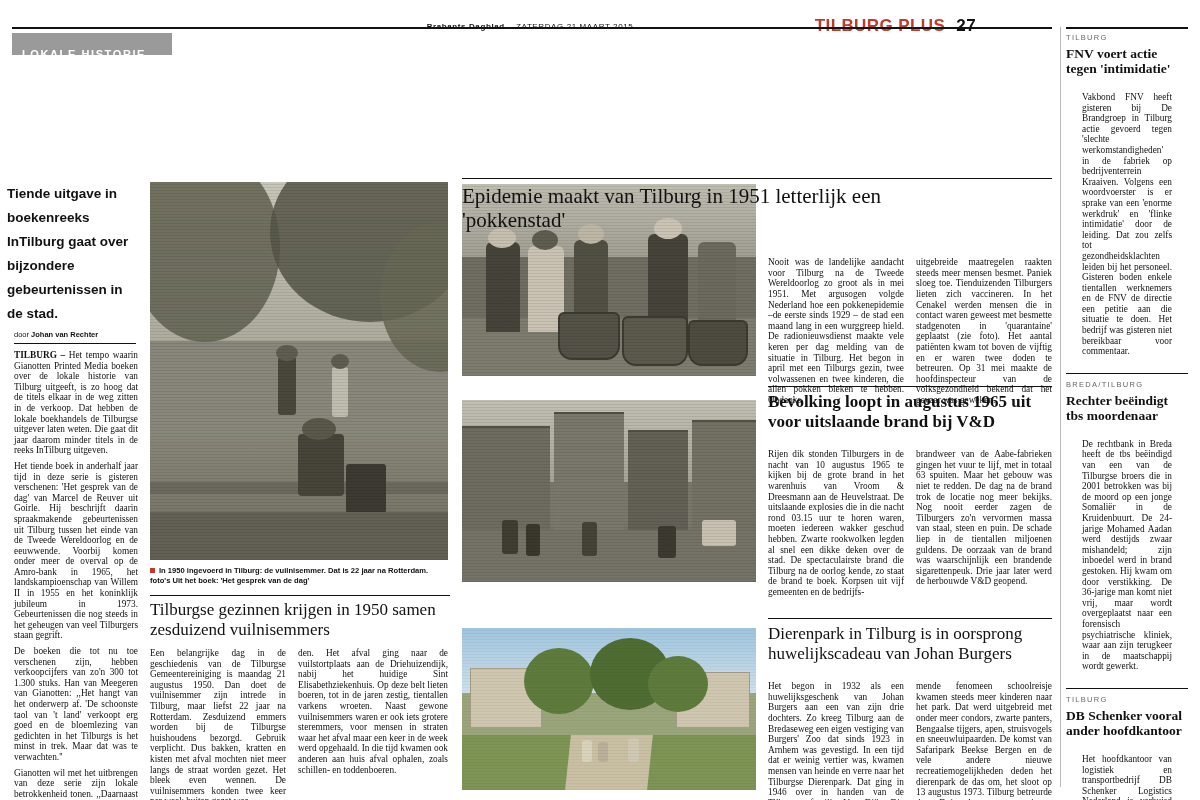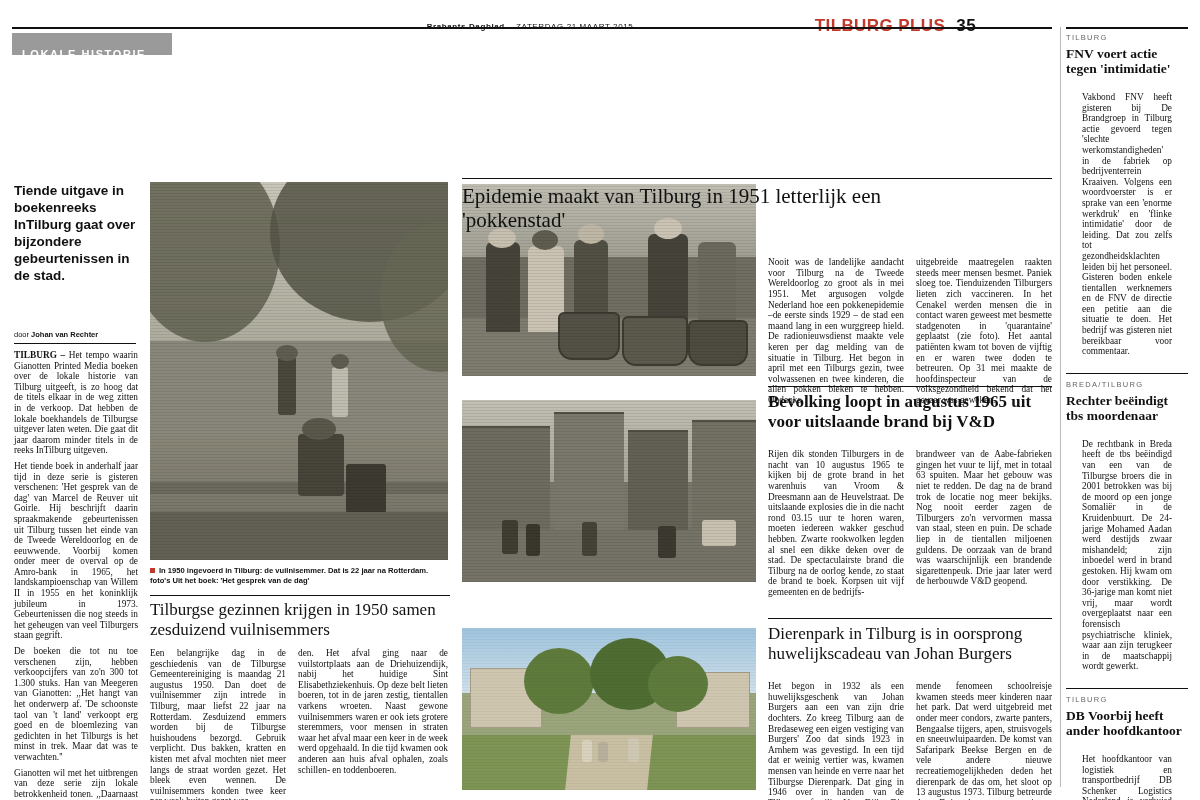--- a/index.html
+++ b/index.html
@@ -57,23 +57,23 @@
     position:absolute;left:14px;top:62px;width:1040px;
     font-family:"Liberation Serif", serif;
     font-size:63px;line-height:70px;letter-spacing:-.5px;
     white-space:nowrap;
   }
   .headline .h1a{letter-spacing:0px;}
   .headline .gap{display:inline-block;width:46px;}
 
   
   .intro-deck{
-    position:absolute;left:14px;top:182px;width:122px;
-    font-family:"Liberation Sans", sans-serif;
-    font-size:13.5px;line-height:17px;font-weight:bold;color:#111;
+    position:absolute;left:7px;top:182px;width:122px;
+    font-family:"Liberation Sans", sans-serif;
+    font-size:13.5px;line-height:24px;font-weight:bold;color:#111;
   }
   .byline{
     position:absolute;left:14px;top:330px;width:122px;
     font-family:"Liberation Sans", sans-serif;
     font-size:7.5px;color:#111;
   }
   .byline b{font-weight:bold;}
   .byline-rule{
     position:absolute;left:14px;top:343px;width:122px;height:1px;background:#111;
   }
@@ -214,21 +214,21 @@
 <div class="page">
 
   <div class="masthead">
     <div class="mast-center">
       <span class="paper">Brabants Dagblad</span>
       &nbsp;&nbsp;
       <span>ZATERDAG 21 MAART 2015</span>
     </div>
     <div class="mast-right">
       <span>TILBURG PLUS</span>
-      <span class="pg">35</span>
+      <span class="pg">27</span>
     </div>
   </div>
 
   <div class="rule-top"></div>
   <div class="rule-right-top"></div>
   <div class="vert-rule"></div>
 
   <div class="sectiontag">
     <span>LOKALE HISTORIE</span>
   </div>
@@ -367,19 +367,19 @@
     <div class="rail-block">
       <div class="kicker">BREDA/TILBURG</div>
       <div class="rhead">Rechter beëindigt tbs moordenaar</div>
       <p class="rbody">De rechtbank in Breda heeft de tbs beëindigd van een van de Tilburgse broers die in 2001 betrokken was bij de moord op een jonge Somaliër in de Kruidenbuurt. De 24-jarige Mohamed Aadan werd destijds zwaar mishandeld; zijn inboedel werd in brand gestoken. Hij kwam om door verstikking. De 36-jarige man komt niet vrij, maar wordt overgeplaatst naar een forensisch psychiatrische kliniek, waar aan zijn terugkeer in de maatschappij wordt gewerkt.</p>
     </div>
 
     <div class="rail-sep"></div>
 
     <div class="rail-block">
       <div class="kicker">TILBURG</div>
-      <div class="rhead">DB Voorbij heeft ander hoofdkantoor</div>
+      <div class="rhead">DB Schenker vooral ander hoofdkantoor</div>
       <p class="rbody">Het hoofdkantoor van logistiek en transportbedrijf DB Schenker Logistics Nederland is verhuisd naar een nieuwe locatie op Tradepark 58 in Tilburg. Dat is op een steenworp afstand van de oude locatie. Door de snelle groei van het bedrijf was er te weinig kantoorruimte op het terrein op industrieterrein Katsbogten, langs de A58. Daarom zijn de directie en een aantal stafafdelingen naar een andere plek verhuisd. DB Schenker Logistics heeft zo'n 3.000 medewerkers en 22 logistieke centra in Nederland.</p>
     </div>
 
   </div>
 
 </div>
 
 </body></html>

